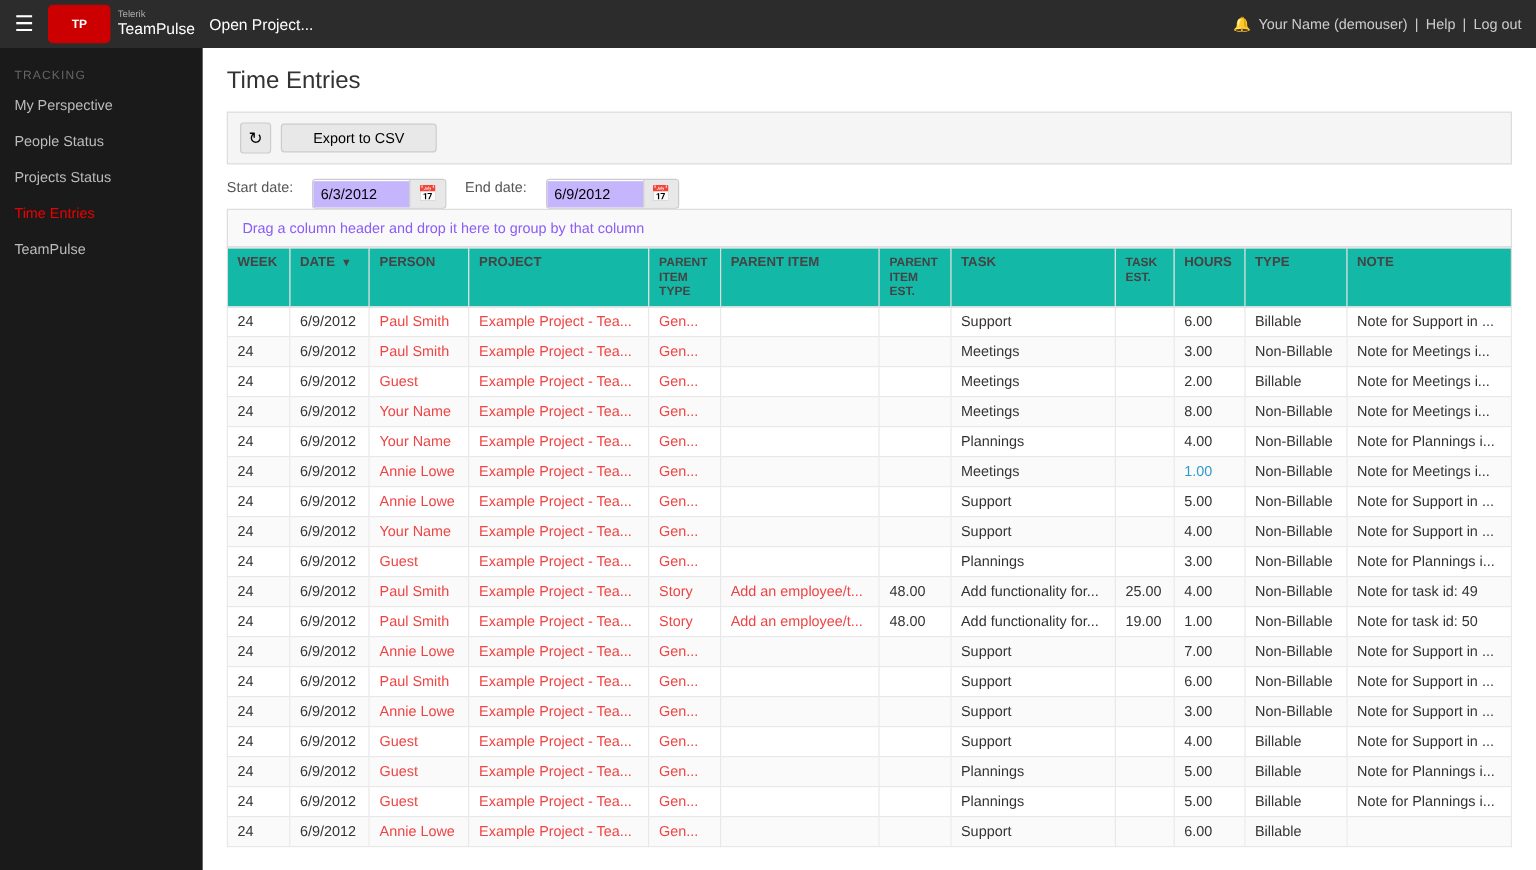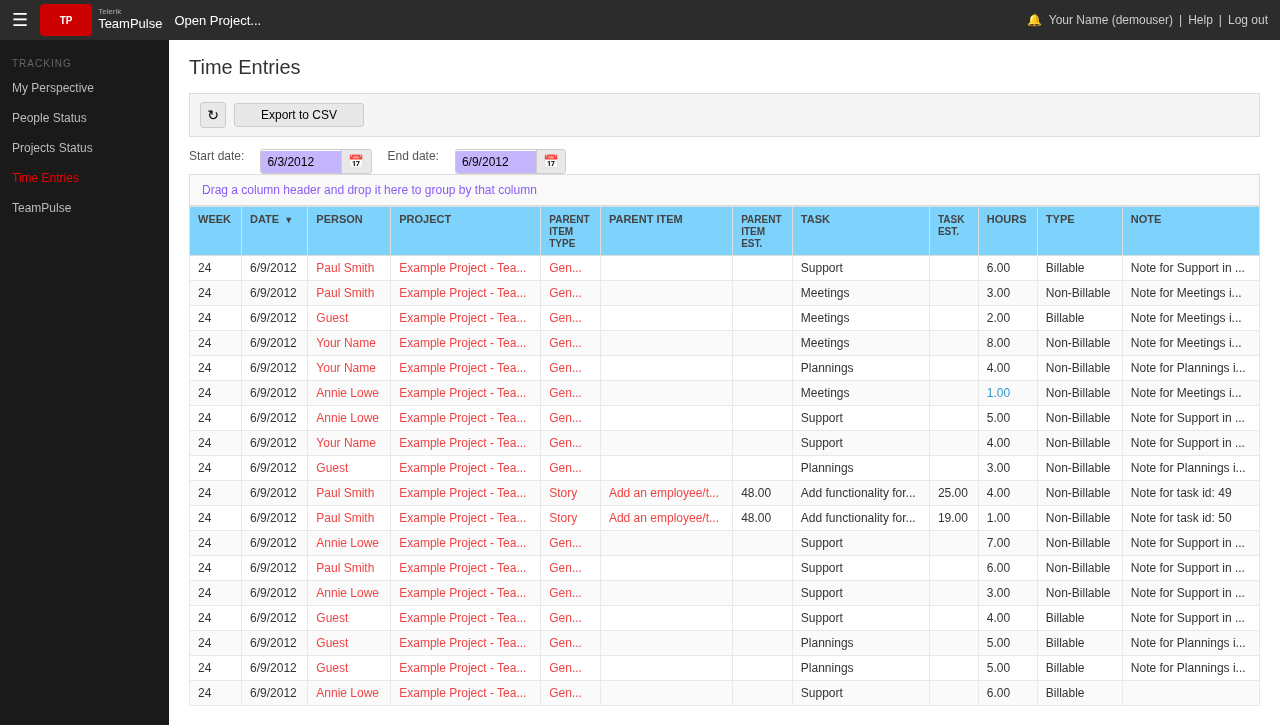--- a/index.html
+++ b/index.html
@@ -138,21 +138,21 @@
       margin-bottom: 0;
     }
 
     
     .data-table {
       width: 100%;
       border-collapse: collapse;
       font-size: 12px;
     }
     .data-table th {
-      background: #7dd3fc;
+      background: #14b8a6;
       border: 1px solid #ddd;
       padding: 6px 8px;
       text-align: left;
       font-weight: bold;
       font-size: 11px;
       color: #444;
       white-space: nowrap;
       vertical-align: top;
     }
     .data-table th .col-header-multi {

